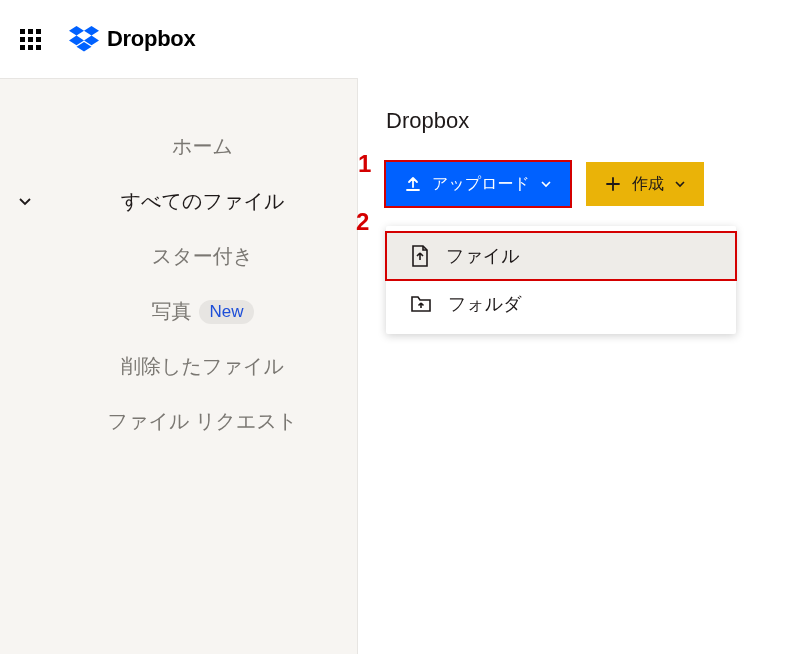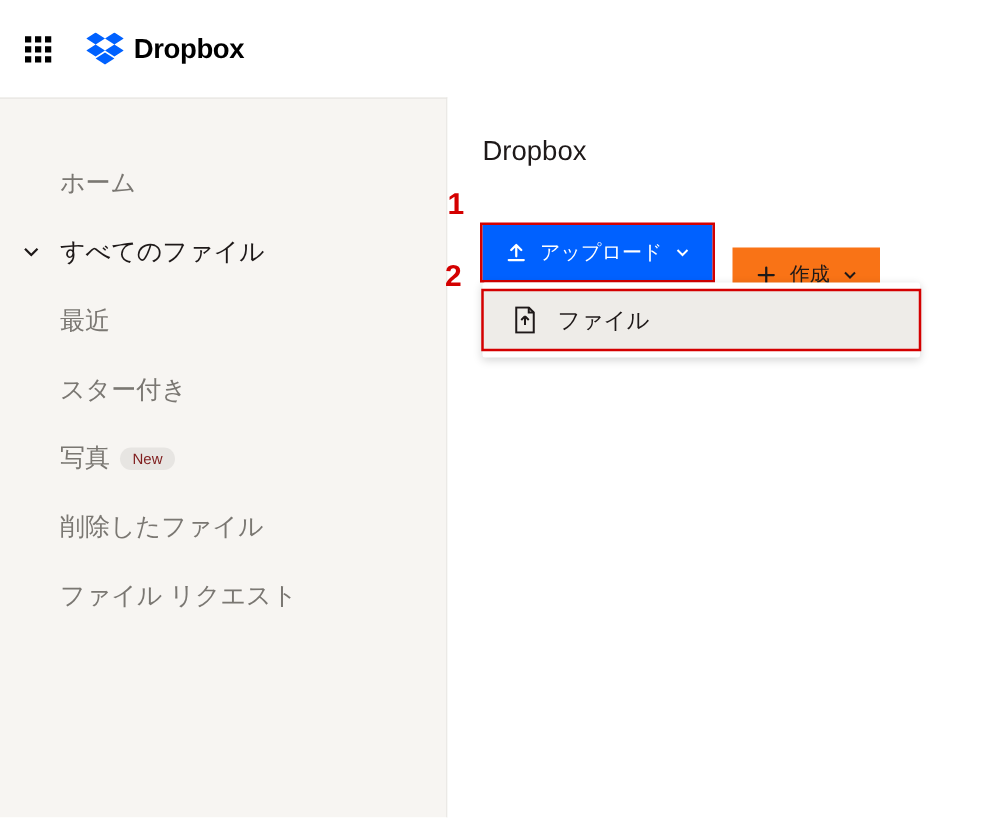--- a/index.html
+++ b/index.html
@@ -53,37 +53,38 @@
     padding-top: 40px;
   }
   .sidebar-item {
     display: flex;
     align-items: center;
     padding: 14px 0 14px 48px;
     font-size: 20px;
     color: #7a7772;
     cursor: pointer;
     position: relative;
+    justify-content: center;
   }
   .sidebar-item.active {
     color: #1e1919;
     font-weight: 400;
   }
   .sidebar-item .chev {
     position: absolute;
     left: 18px;
     top: 50%;
     transform: translateY(-50%);
   }
   .sidebar-item .chev svg { display:block; }
   .badge {
     display: inline-block;
     background: #e7e5e2;
-    color: #7f1d1d;
-    font-size: 12px;
+    color: #1d4ed8;
+    font-size: 17px;
     padding: 2px 10px;
     border-radius: 12px;
     margin-left: 8px;
   }
   .main {
     flex: 1;
     background: #fff;
     padding: 30px 28px;
     position: relative;
   }
@@ -108,23 +109,22 @@
     border: none;
     font-family: Liberation Mono, monospace;
   }
   .btn-primary {
     background: #0061ff;
     color: #fff;
     outline: 2px solid #d40000;
     outline-offset: 0;
   }
   .btn-secondary {
-    background: #f97316;
-    color: #1e1919;
-    margin-top: 36px;
+    background: #eab308;
+    color: #1e1919;
   }
   .btn svg { display:block; }
   .dropdown-menu {
     position: absolute;
     left: 28px;
     top: 148px;
     width: 350px;
     background: #fff;
     box-shadow: 0 2px 8px rgba(0,0,0,0.18);
     border-radius: 2px;
@@ -196,23 +196,20 @@
     </div>
     <div class="sidebar-item active">
       <span class="chev">
         <svg width="14" height="14" viewBox="0 0 14 14">
             <path d="M2 4 L7 9 L12 4" stroke="#1e1919" stroke-width="1.8" fill="none"></path>
           </svg>
       </span>
       <span>すべてのファイル</span>
     </div>
     <div class="sidebar-item">
-      <span>最近</span>
-    </div>
-    <div class="sidebar-item">
       <span>スター付き</span>
     </div>
     <div class="sidebar-item">
       <span>写真</span>
       <span class="badge">New</span>
     </div>
     <div class="sidebar-item">
       <span>削除したファイル</span>
     </div>
     <div class="sidebar-item">
@@ -256,20 +253,29 @@
       <div class="menu-item highlight">
         <span>
           <svg width="20" height="22" viewBox="0 0 20 22">
             <path d="M3 1 L13 1 L17 5 L17 21 L3 21 Z" stroke="#1e1919" stroke-width="1.6" fill="none"></path>
             <path d="M13 1 L13 5 L17 5" stroke="#1e1919" stroke-width="1.6" fill="none"></path>
             <path d="M10 8 L10 15 M10 8 L7 11 M10 8 L13 11" stroke="#1e1919" stroke-width="1.6" fill="none"></path>
           </svg>
         </span>
         <span>ファイル</span>
       </div>
+      <div class="menu-item">
+        <span>
+          <svg width="22" height="20" viewBox="0 0 22 20">
+            <path d="M2 3 L8 3 L10 6 L20 6 L20 17 L2 17 Z" stroke="#1e1919" stroke-width="1.6" fill="none"></path>
+            <path d="M11 9 L11 14 M11 9 L8.5 11.5 M11 9 L13.5 11.5" stroke="#1e1919" stroke-width="1.6" fill="none"></path>
+          </svg>
+        </span>
+        <span>フォルダ</span>
+      </div>
     </div>
 
     <div class="annot annot-1">1</div>
     <div class="annot annot-2">2</div>
 
     <div class="dashed-area"></div>
   </main>
 </div>
 
 </body></html>

